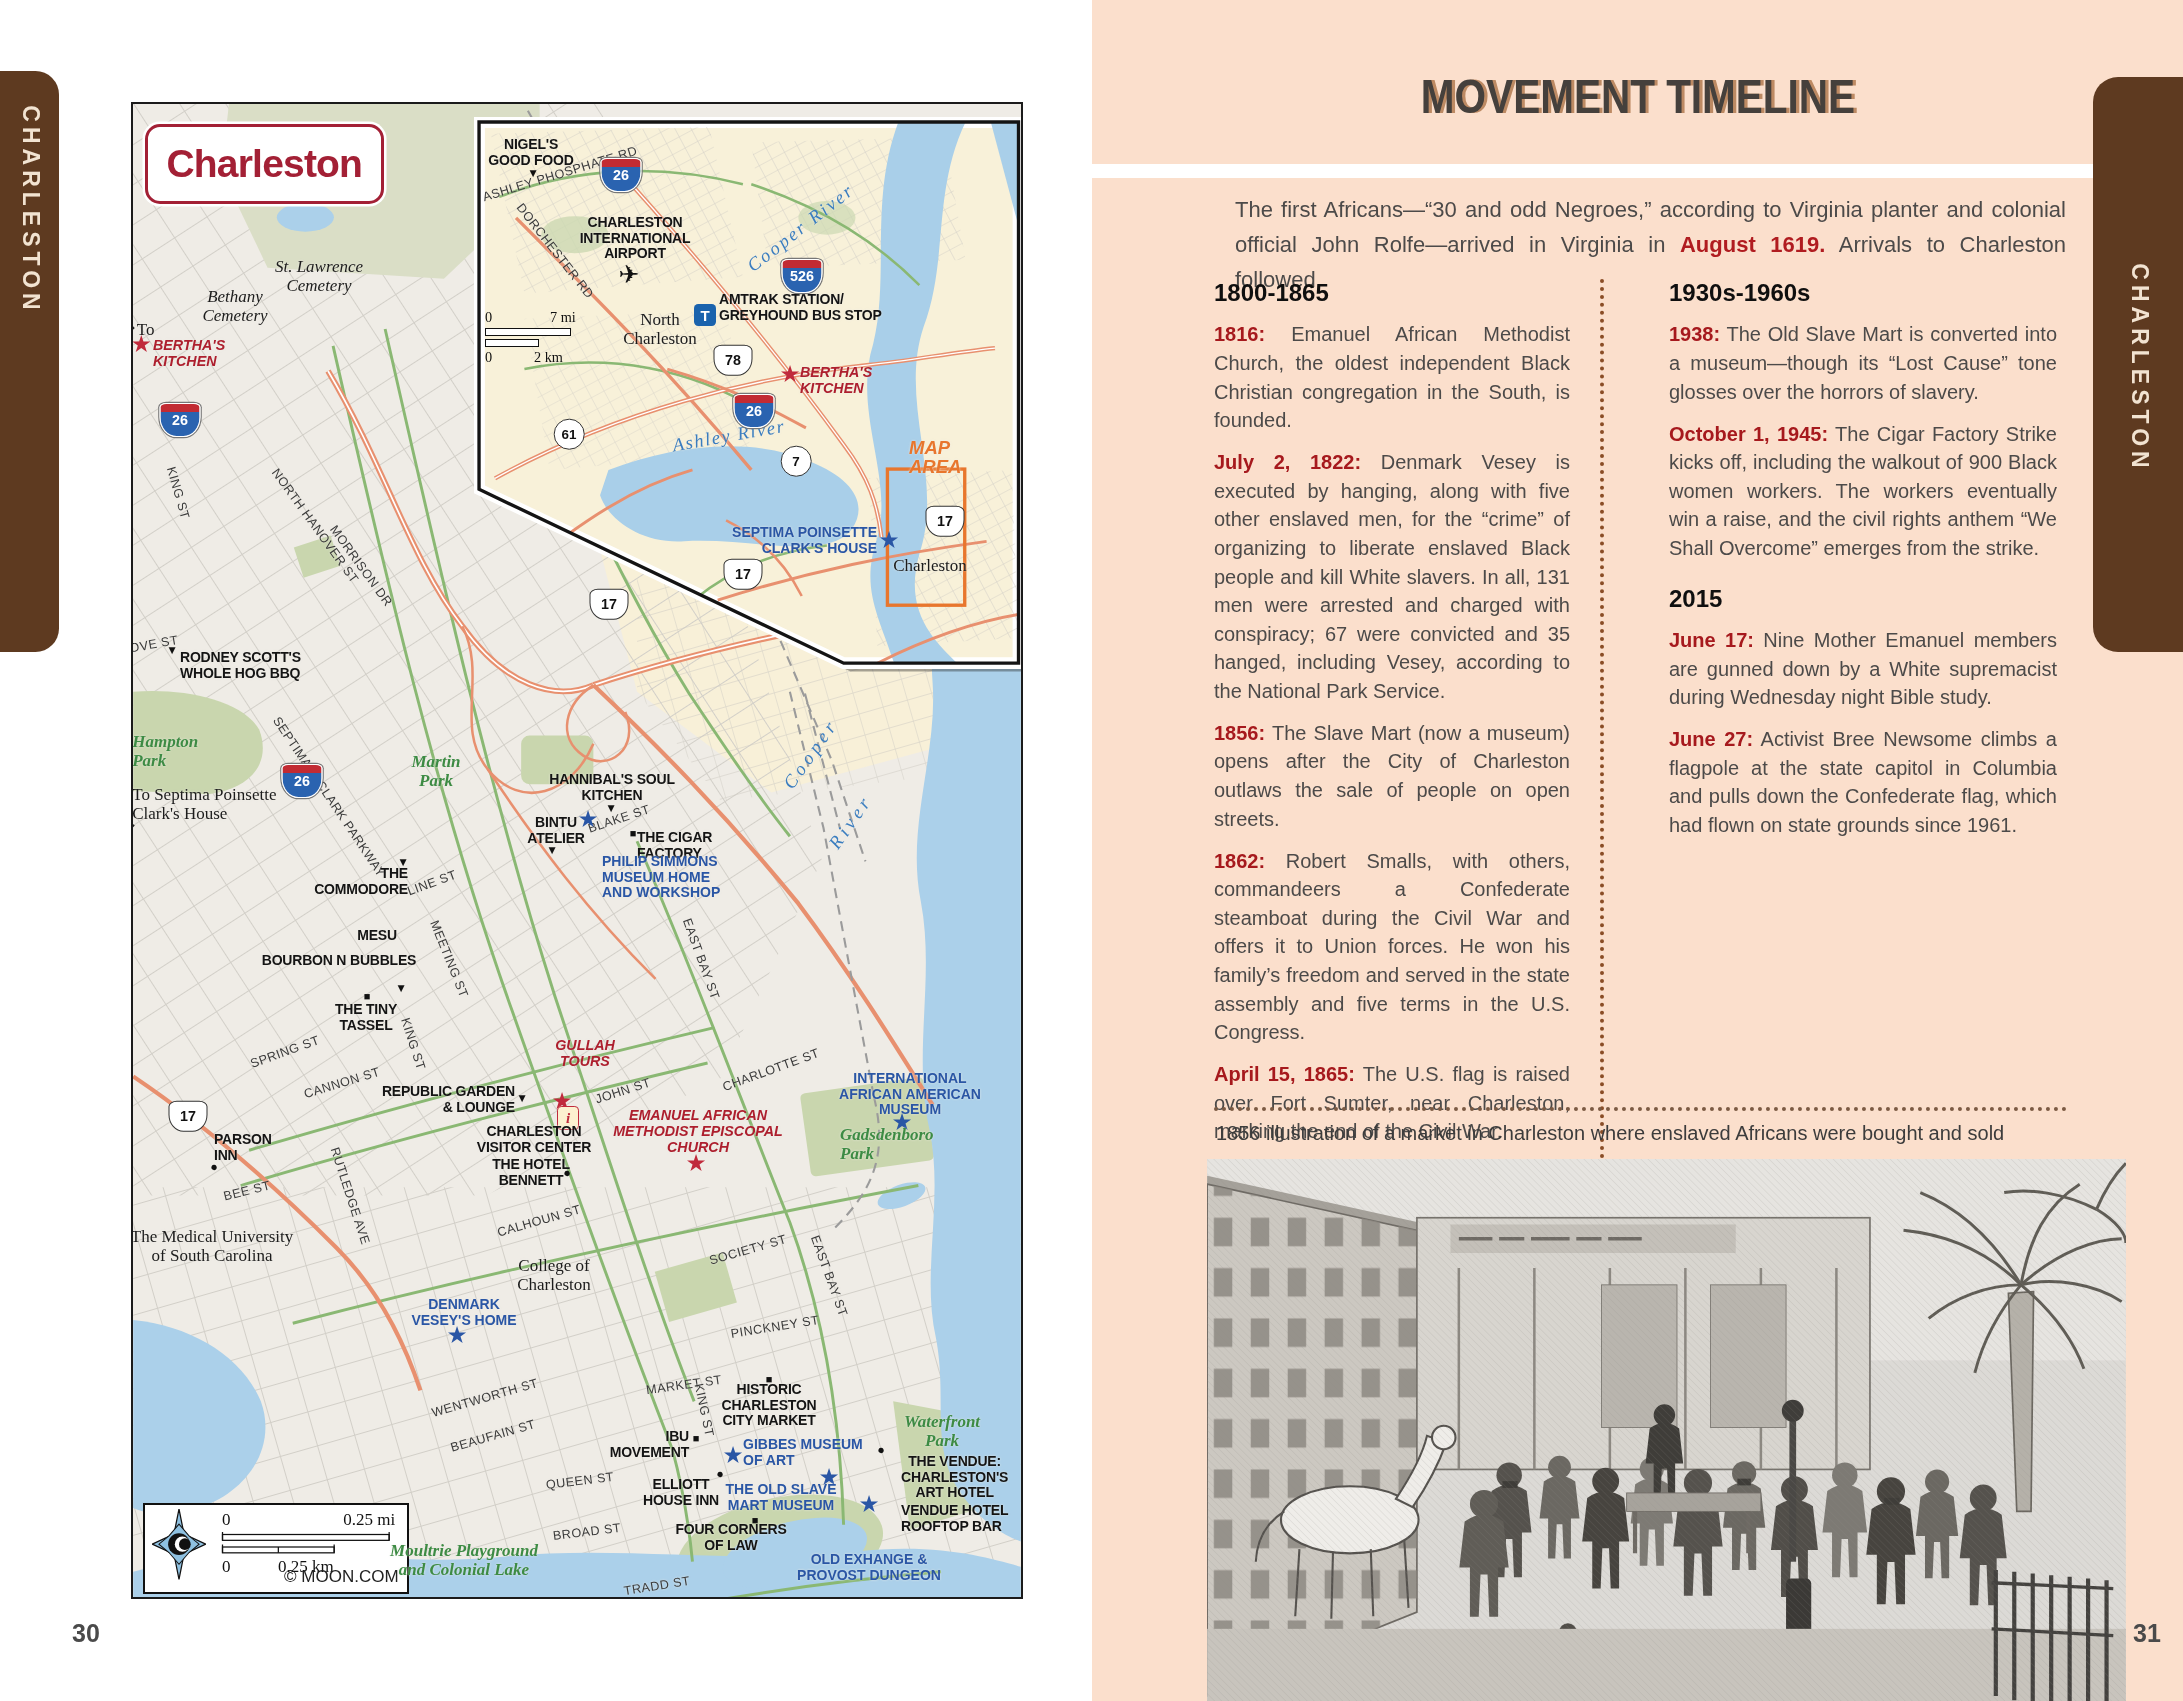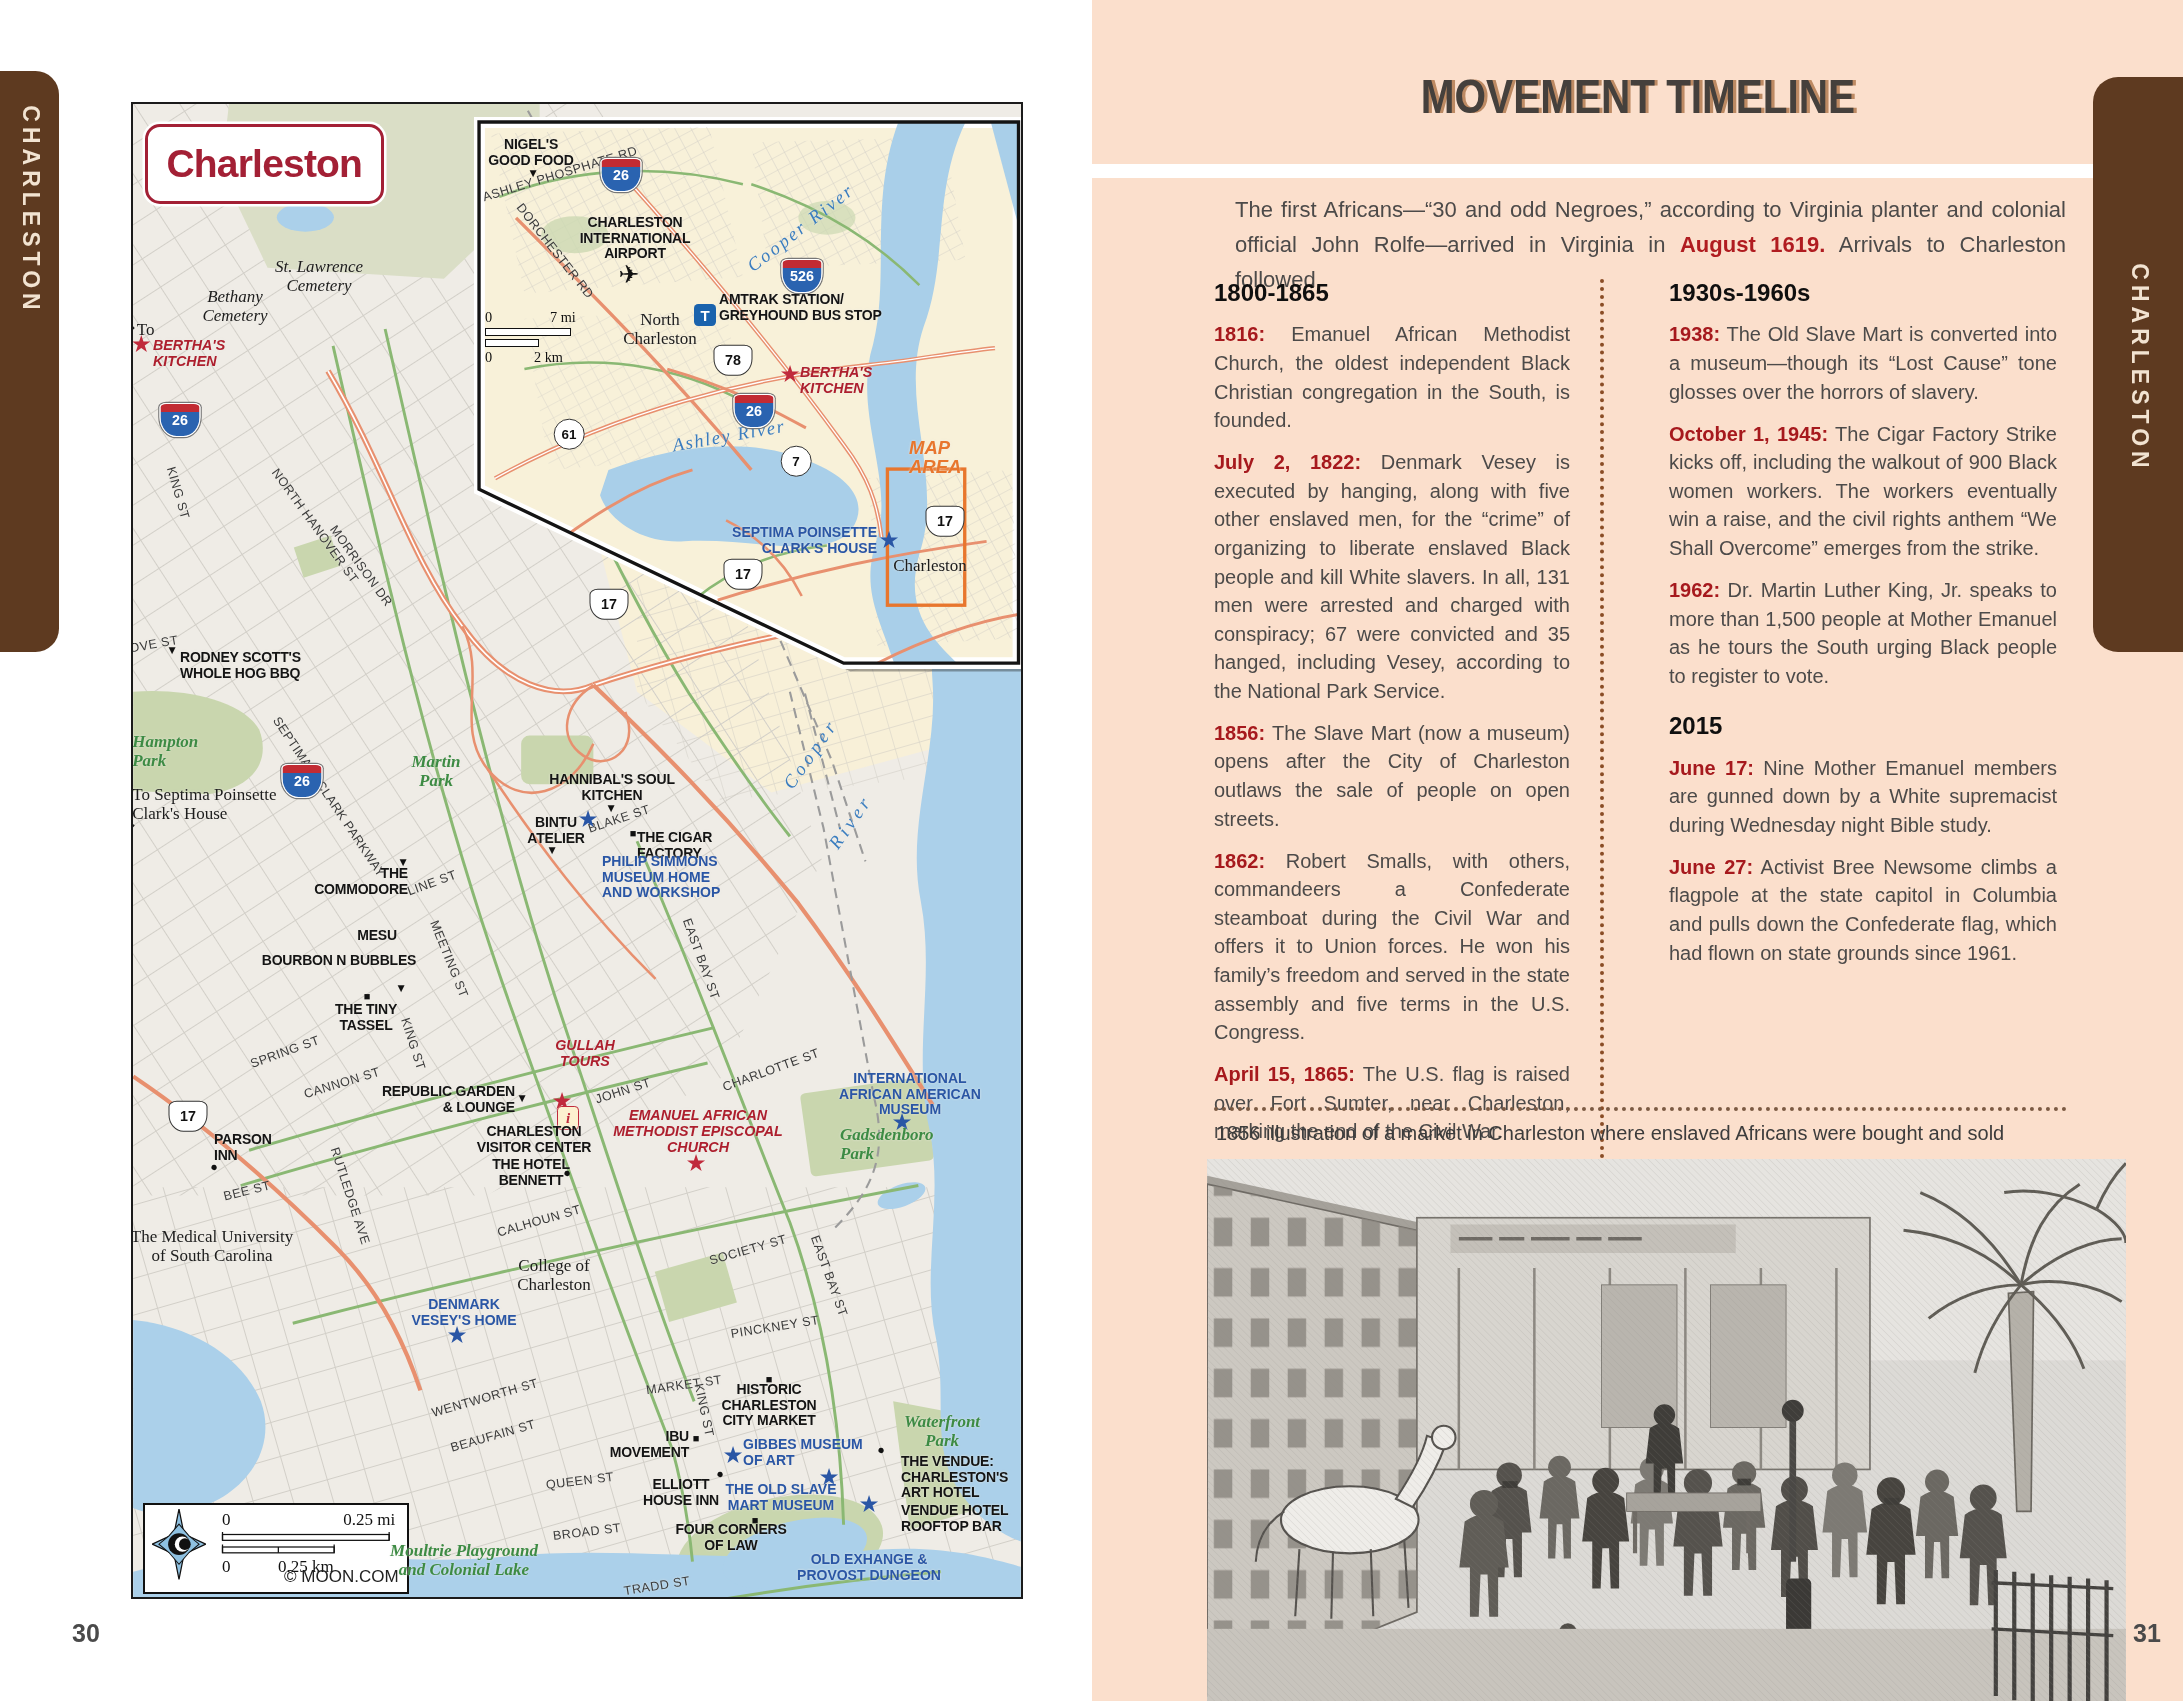--- a/index.html
+++ b/index.html
@@ -367,21 +367,21 @@
         <div class="ml ml-street" style="left: 447px; top: 1377px; transform: translate(-50%, -50%) rotate(-7deg);">QUEEN ST</div>
         <div class="mk mk-dot" style="left: 587px; top: 1370px; transform: translate(-50%, -50%);">●</div>
         <div class="ml ml-poi" style="left: 586px; top: 1389px; transform: translate(-100%, -50%);">ELLIOTT<br>HOUSE INN</div>
         <div class="mk mk-star mk-blue" style="left: 696px; top: 1374px; transform: translate(-50%, -50%);">★</div>
         <div class="ml ml-poi-blue" style="left: 648px; top: 1394px; transform: translate(-50%, -50%);">THE OLD SLAVE<br>MART MUSEUM</div>
         <div class="mk mk-sq" style="left: 622px; top: 1416px; transform: translate(-50%, -50%);">■</div>
         <div class="ml ml-poi" style="left: 598px; top: 1434px; transform: translate(-50%, -50%);">FOUR CORNERS<br>OF LAW</div>
         <div class="ml ml-street" style="left: 454px; top: 1428px; transform: translate(-50%, -50%) rotate(-7deg);">BROAD ST</div>
         <div class="ml ml-park" style="left: 809px; top: 1327px; transform: translate(-50%, -50%);">Waterfront<br>Park</div>
         <div class="mk mk-dot" style="left: 748px; top: 1346px; transform: translate(-50%, -50%);">●</div>
-        <div class="ml ml-poi" style="text-align: left; left: 768px; top: 1374px; transform: translate(0px, -50%);">THE VENDUE:<br>CHARLESTON'S<br>ART HOTEL</div>
+        <div class="ml ml-poi" style="text-align: center; left: 768px; top: 1374px; transform: translate(0px, -50%);">THE VENDUE:<br>CHARLESTON'S<br>ART HOTEL</div>
         <div class="mk mk-star mk-blue" style="left: 736px; top: 1401px; transform: translate(-50%, -50%);">★</div>
         <div class="ml ml-poi" style="text-align: left; left: 768px; top: 1415px; transform: translate(0px, -50%);">VENDUE HOTEL<br>ROOFTOP BAR</div>
         <div class="ml ml-poi-blue" style="left: 736px; top: 1464px; transform: translate(-50%, -50%);">OLD EXHANGE &amp;<br>PROVOST DUNGEON</div>
         <div class="ml ml-street" style="left: 524px; top: 1482px; transform: translate(-50%, -50%) rotate(-9deg);">TRADD ST</div>
         <div class="ml ml-park" style="left: 331px; top: 1456px; transform: translate(-50%, -50%);">Moultrie Playground<br>and Colonial Lake</div>
         <div class="ml ml-water" style="letter-spacing: 4.2px; left: 678px; top: 650px; transform: translate(-50%, -50%) rotate(-55deg);">Cooper</div>
         <div class="ml ml-water" style="letter-spacing: 4.2px; left: 718px; top: 718px; transform: translate(-50%, -50%) rotate(-55deg);">River</div>
       </div>
   </div>
 
@@ -404,21 +404,20 @@
         <p class="tl-p"><strong class="tl-date">July 2, 1822:</strong> Denmark Vesey is executed by hanging, along with five other enslaved men, for the “crime” of organizing to liberate enslaved Black people and kill White slavers. In all, 131 men were arrested and charged with conspiracy; 67 were convicted and 35 hanged, including Vesey, according to the National Park Service.</p>
         <p class="tl-p"><strong class="tl-date">1856:</strong> The Slave Mart (now a museum) opens after the City of Charleston outlaws the sale of people on open streets.</p>
         <p class="tl-p"><strong class="tl-date">1862:</strong> Robert Smalls, with others, commandeers a Confederate steamboat during the Civil War and offers it to Union forces. He won his family’s freedom and served in the state assembly and five terms in the U.S. Congress.</p>
         <p class="tl-p"><strong class="tl-date">April 15, 1865:</strong> The U.S. flag is raised over Fort Sumter, near Charleston, marking the end of the Civil War.</p>
       </div>
       <div class="col-divider"></div>
       <div class="tl-col tl-col-1">
         <h3 class="tl-h">1930s-1960s</h3>
         <p class="tl-p"><strong class="tl-date">1938:</strong> The Old Slave Mart is converted into a museum—though its “Lost Cause” tone glosses over the horrors of slavery.</p>
         <p class="tl-p"><strong class="tl-date">October 1, 1945:</strong> The Cigar Factory Strike kicks off, including the walkout of 900 Black women workers. The workers eventually win a raise, and the civil rights anthem “We Shall Overcome” emerges from the strike.</p>
-        <p class="tl-p"><strong class="tl-date">1962:</strong> Dr. Martin Luther King, Jr. speaks to more than 1,500 people at Mother Emanuel as he tours the South urging Black people to register to vote.</p>
         <h3 class="tl-h">2015</h3>
         <p class="tl-p"><strong class="tl-date">June 17:</strong> Nine Mother Emanuel members are gunned down by a White supremacist during Wednesday night Bible study.</p>
         <p class="tl-p"><strong class="tl-date">June 27:</strong> Activist Bree Newsome climbs a flagpole at the state capitol in Columbia and pulls down the Confederate flag, which had flown on state grounds since 1961.</p>
       </div>
     </div>
 
   <div class="dotrule"></div>
   <p class="caption">1856 illustration of a market in Charleston where enslaved Africans were bought and sold</p>
 
   <svg class="illustration" width="919" height="542" viewBox="0 0 1095 646">

